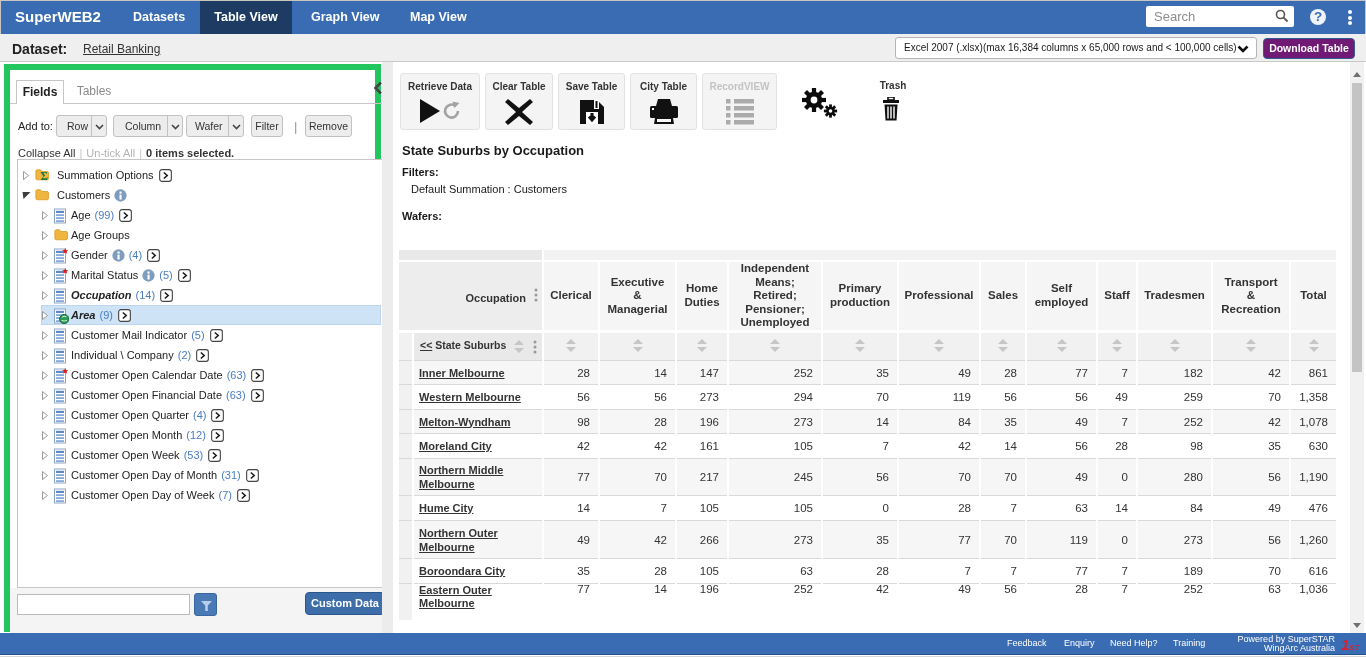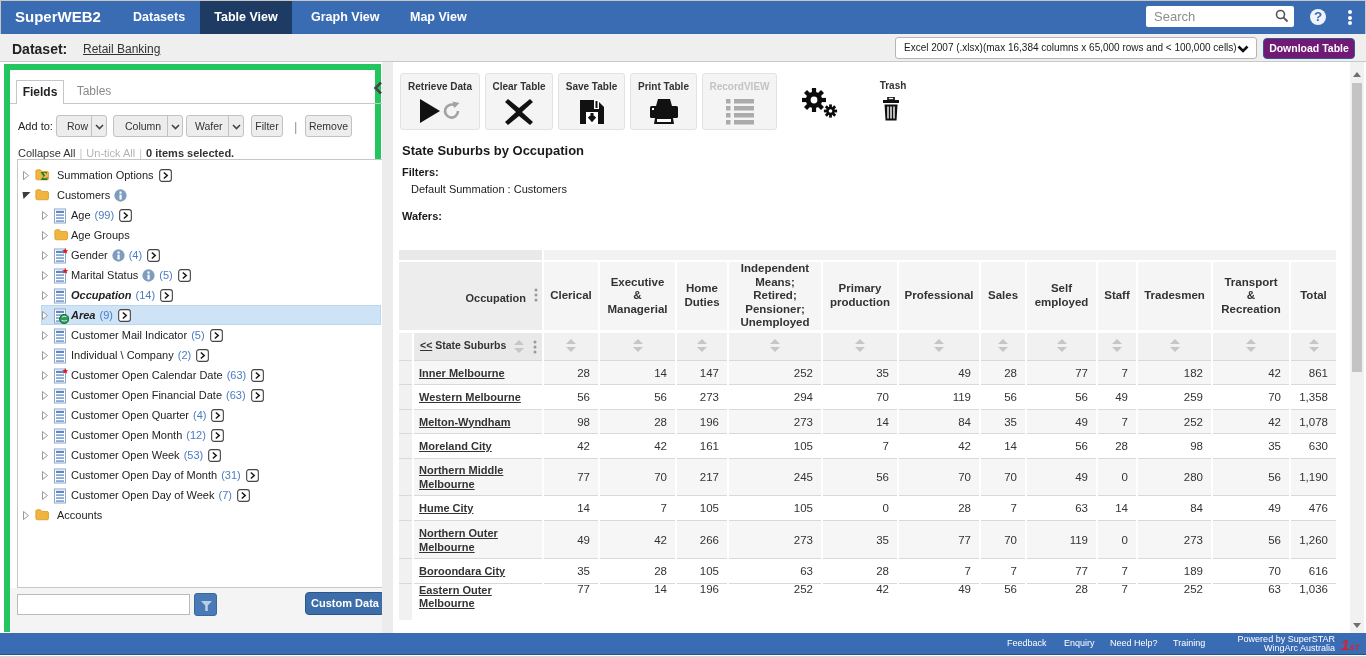--- a/index.html
+++ b/index.html
@@ -536,31 +536,20 @@
         </svg>
         <span class="lab2" style="left:53px">
           <span class="">Customer Open Day of Week</span>
           <span class="cnt">(7)</span>
           <svg class="ba" width="13" height="13" viewBox="0 0 14 14">
             <rect x="0.7" y="0.7" width="12.6" height="12.6" rx="2.5" fill="#fff" stroke="#464646" stroke-width="1.2"></rect>
             <path d="M5.2,3.8 L8.8,7 L5.2,10.2" fill="none" stroke="#1a1a1a" stroke-width="1.7"></path>
           </svg>
         </span>
       </div>
-<div class="trow" style="top:345px">
-        <svg class="ticon tri" style="left:4px;top:5px" width="8" height="11" viewBox="0 0 8 11">
-          <polygon points="1.5,1.5 6.5,5.5 1.5,9.5" fill="#fdfdfd" stroke="#9a9a9a" stroke-width="1"></polygon>
-        </svg>
-        <svg class="ticon fold" style="left:17px;top:3px" width="14" height="13" viewBox="0 0 16 14">
-          <path d="M1,3.2 q0,-1.6 1.6,-1.6 h3.6 l1.6,2 h6 q1.6,0 1.6,1.6 v6.2 q0,1.6 -1.6,1.6 h-11.2 q-1.6,0 -1.6,-1.6 z" fill="#f0b53f" stroke="#dc9e28" stroke-width="1"></path>
-        </svg>
-        <span class="lab2" style="left:39px">
-          <span class="">Accounts</span>
-        </span>
-      </div>
 </div>
   <div class="abs" id="bottombg"></div>
   <div class="abs" id="filtinput"></div>
   <div class="abs" id="filtbtn">
       <svg style="position:absolute;left:6px;top:7px" width="11" height="10" viewBox="0 0 11 10">
         <path d="M0,0 H11 L6.8,4.5 V10 H4.2 V4.5 Z" fill="#b9cfe8"></path>
       </svg>
     </div>
   <div class="abs" id="customdata">Custom Data</div>
 </div>
@@ -592,21 +581,21 @@
     <svg width="28" height="28" viewBox="0 0 28 28">
           <path d="M2,2 h17 l7,7 v17 h-24 z" fill="#111"></path>
           <rect x="16" y="2" width="5" height="9" fill="#fff"></rect>
           <rect x="17.5" y="3" width="2" height="7" fill="#111"></rect>
           <rect x="8" y="14" width="12" height="12" fill="#fff"></rect>
           <path d="M14,15 v6 M11,18.5 l3,3.5 3,-3.5" stroke="#111" stroke-width="3" fill="none"></path>
         </svg>
   </div>
     </div>
   <div class="abs tbox" id="b-pt">
-      <div class="bl">Print Table</div>
+      <div class="bl">City Table</div>
       <div class="ic">
     <svg width="30" height="27" viewBox="0 0 30 27">
           <polygon points="7,8 9,1 21,1 23,8" fill="#111"></polygon>
           <rect x="1" y="8" width="28" height="12" rx="1.5" fill="#111"></rect>
           <polygon points="6,20 24,20 25,26 5,26" fill="#111"></polygon>
           <rect x="8" y="21" width="14" height="3" fill="#fff"></rect>
           <rect x="3" y="10" width="2" height="2" fill="#fff"></rect>
         </svg>
   </div>
     </div>

